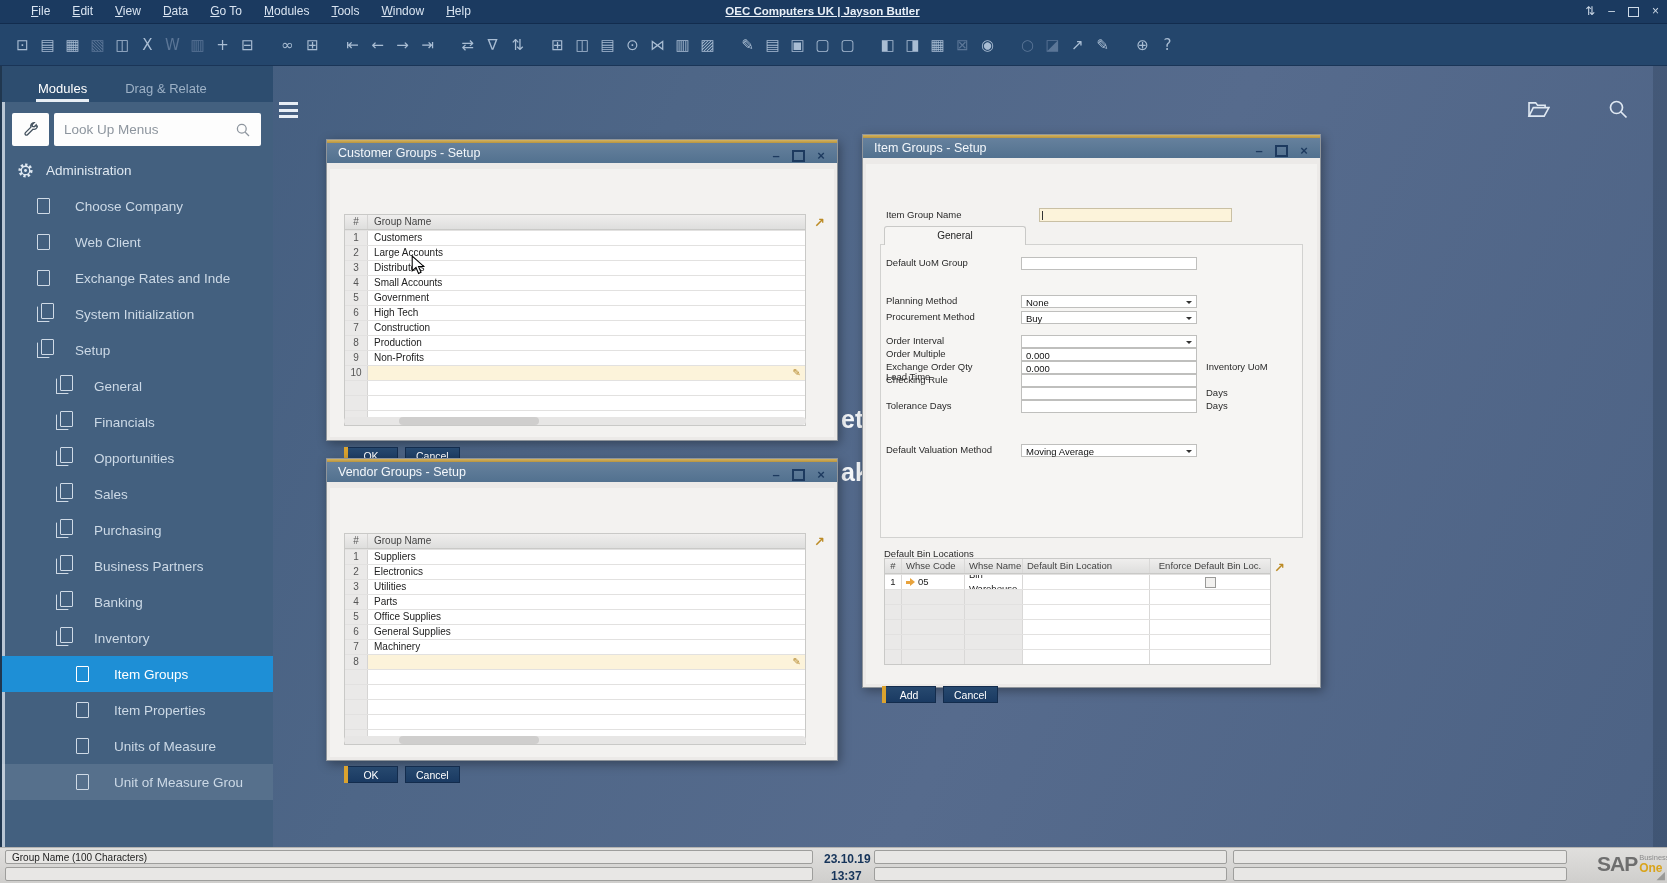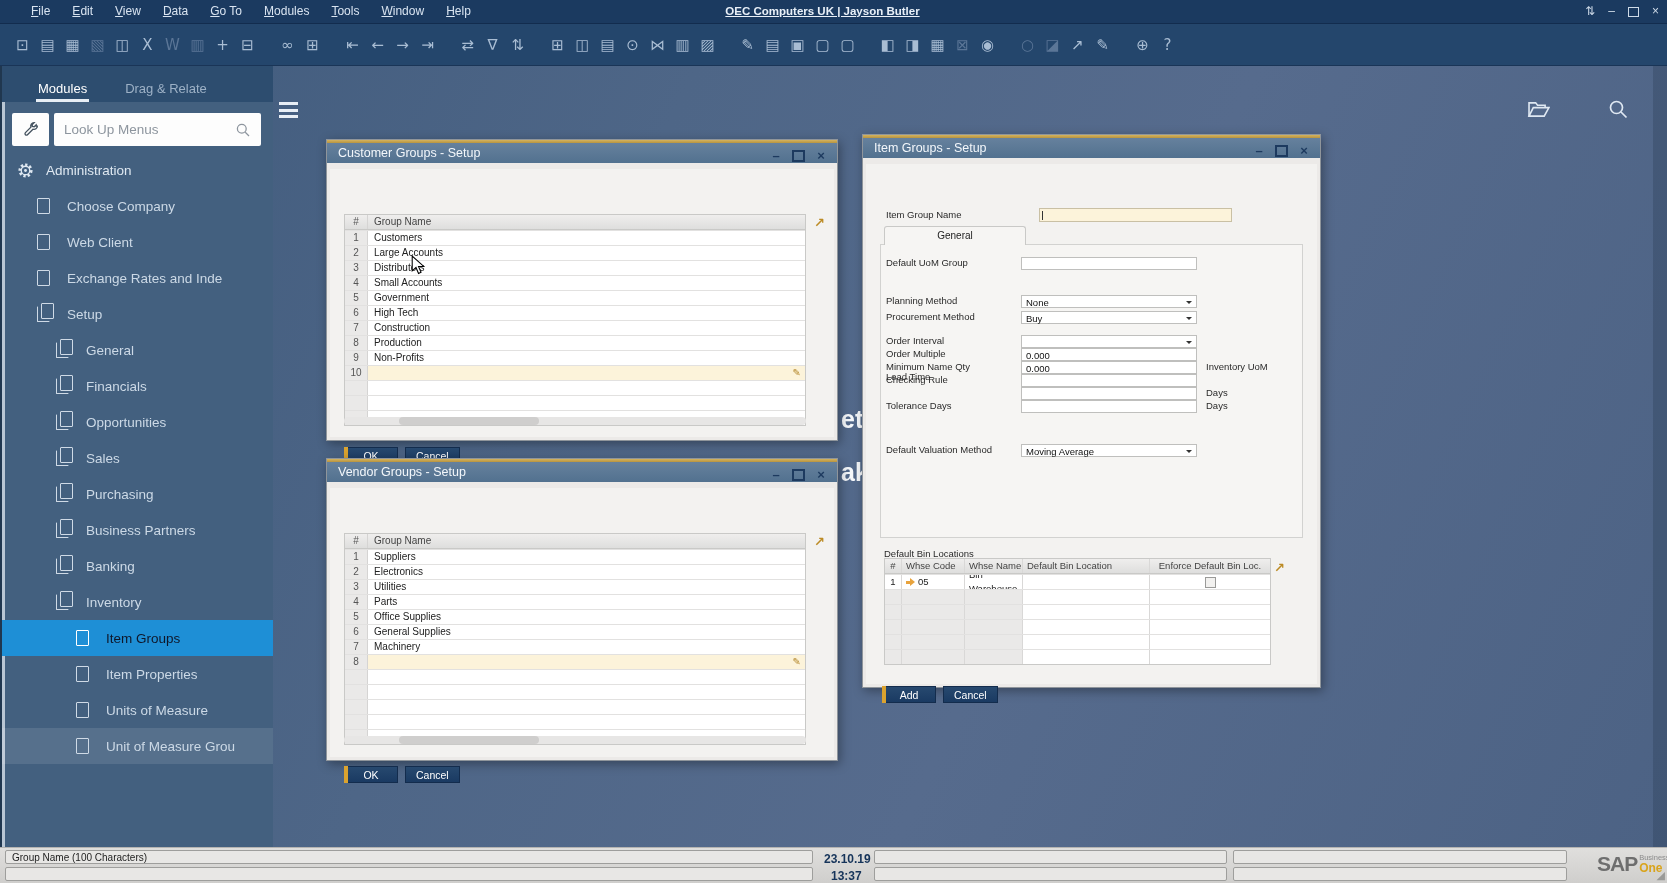--- a/index.html
+++ b/index.html
@@ -34,23 +34,23 @@
   .side-tab.active{color:#ffffff;border-bottom:3px solid #e8eef5;padding-bottom:3px;}
   #side-search{display:flex;margin:11px 12px 6px 10px;gap:5px;}
   #wrench-btn{width:37px;height:33px;background:#fdfdfd;border-radius:2px;display:flex;align-items:center;justify-content:center;}
   #lookup-input{flex:1;height:33px;background:#fdfdfd;border-radius:2px;display:flex;align-items:center;
                 justify-content:space-between;padding:0 10px;color:#8d959e;font-size:13.5px;}
   .tree-item{height:36px;display:flex;align-items:center;color:#ccd9e6;font-size:13.5px;white-space:nowrap;overflow:hidden;}
   .tree-item.lvl0{padding-left:15px;}
   .tree-item.lvl1{padding-left:35px;}
   .tree-item.lvl2{padding-left:54px;}
   .tree-item.lvl3{padding-left:74px;}
-  .tree-item.selected{background:#1e8fd6;color:#0f172a;}
+  .tree-item.selected{background:#1e8fd6;color:#ffffff;}
   .tree-item.hover{background:rgba(255,255,255,.10);}
-  .tree-label{margin-left:17px;}
+  .tree-label{margin-left:25px;}
   .tree-item.lvl0 .tree-label{margin-left:12px;color:#dfe8f1;}
   .pg{display:inline-block;width:11px;height:14px;border:1.5px solid #cfdae6;border-radius:1px;position:relative;flex:0 0 auto;}
   .selected .pg, .selected .pgs::before{border-color:#fff;}
   .pgs::before{content:"";position:absolute;left:3px;top:-4px;width:11px;height:14px;
                border:1.5px solid #cfdae6;border-radius:1px;background:#43607f;}
   .pgs{border-color:transparent;border-left:1.5px solid #cfdae6;border-bottom:1.5px solid #cfdae6;}
   
   #hamburger{position:absolute;left:279px;top:102px;width:19px;height:16px;display:flex;
              flex-direction:column;justify-content:space-between;z-index:15;}
   #hamburger div{height:3px;background:#e8eef5;}
@@ -331,20 +331,24 @@
         <div class="tree-item lvl1">
           <span class="pg"></span>
           <span class="tree-label">Web Client</span>
         </div>
         <div class="tree-item lvl1">
           <span class="pg"></span>
           <span class="tree-label">Exchange Rates and Inde</span>
         </div>
         <div class="tree-item lvl1">
           <span class="pg pgs"></span>
+          <span class="tree-label">System Initialization</span>
+        </div>
+        <div class="tree-item lvl1">
+          <span class="pg pgs"></span>
           <span class="tree-label">Setup</span>
         </div>
         <div class="tree-item lvl2">
           <span class="pg pgs"></span>
           <span class="tree-label">General</span>
         </div>
         <div class="tree-item lvl2">
           <span class="pg pgs"></span>
           <span class="tree-label">Financials</span>
         </div>
@@ -592,21 +596,21 @@
           <div class="fld-label" style="top: 93px;">Default UoM Group</div>
           <div class="fld-ctl" style="top: 93px;"></div>
           <div class="fld-label" style="top: 131px;">Planning Method</div>
           <div class="fld-ctl sel" style="top: 131px;">None</div>
           <div class="fld-label" style="top: 147px;">Procurement Method</div>
           <div class="fld-ctl sel" style="top: 147px;">Buy</div>
           <div class="fld-label" style="top: 171px;">Order Interval</div>
           <div class="fld-ctl sel" style="top: 171px;"></div>
           <div class="fld-label" style="top: 184px;">Order Multiple</div>
           <div class="fld-ctl" style="top: 184px;">0.000</div>
-          <div class="fld-label" style="top: 197px;">Minimum Name Qty</div>
+          <div class="fld-label" style="top: 197px;">Exchange Order Qty</div>
           <div class="fld-ctl" style="top: 197px;">0.000</div>
           <div class="fld-suffix" style="top: 197px;">Inventory UoM</div>
           <div class="fld-label" style="top: 210px;">Checking Rule</div>
           <div class="fld-ctl" style="top: 210px;"></div>
           <div class="fld-label" style="top: 207px;">Lead Time</div>
           <div class="fld-ctl" style="top: 223px;"></div>
           <div class="fld-suffix" style="top: 223px;">Days</div>
           <div class="fld-label" style="top: 236px;">Tolerance Days</div>
           <div class="fld-ctl" style="top: 236px;"></div>
           <div class="fld-suffix" style="top: 236px;">Days</div>

